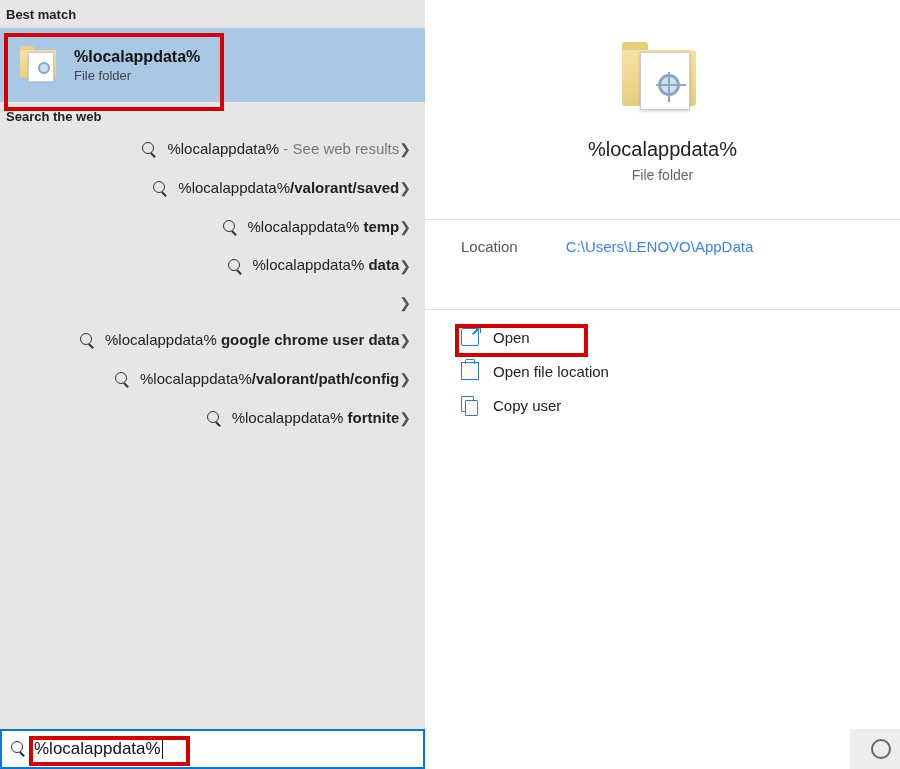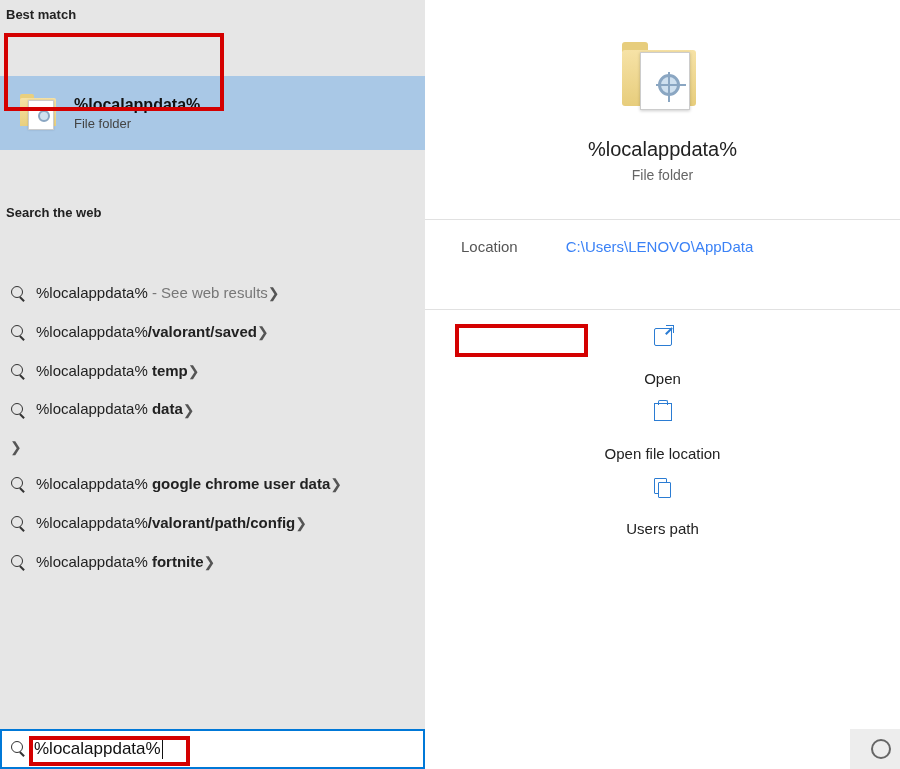--- a/index.html
+++ b/index.html
@@ -1,20 +1,20 @@
 <!DOCTYPE html>
 <html><head>
 <meta charset="utf-8">
 <style>
   * { box-sizing: border-box; margin: 0; padding: 0; font-family: "Segoe UI", Tahoma, sans-serif; }
   html, body { width: 900px; height: 769px; overflow: hidden; background: #fff; }
   .app { width: 900px; height: 769px; position: relative; display: flex; }
 
   
-  .left-panel { width: 425px; height: 769px; background: #e6e6e6; position: relative; display: flex; flex-direction: column; gap: 48px; }
+  .left-panel { width: 425px; height: 769px; background: #e6e6e6; position: relative; display: flex; flex-direction: column; }
   .section-label { font-size: 13px; font-weight: 600; color: #222; padding: 7px 12px 6px 6px; }
 
   .best-match-row {
     background: #a9c8e6; height: 74px; display: flex; align-items: center; padding: 0 16px 0 10px;
     position: relative;
   }
   .red-box { position: absolute; border: 4px solid #d40000; pointer-events: none; }
   .red-box.rb-bestmatch { left: 4px; top: 33px; width: 220px; height: 78px; }
   .red-box.rb-open { left: 455px; top: 324px; width: 133px; height: 33px; }
   .red-box.rb-search { left: 29px; top: 736px; width: 161px; height: 30px; }
@@ -25,21 +25,21 @@
   .folder-icon-lg .back { position: absolute; left: 0; top: 4px; width: 36px; height: 28px; background: linear-gradient(#f6e2a6,#e9cf7e); border-radius: 2px 2px 0 0;}
   .folder-icon-lg .tab  { position: absolute; left: 0; top: 0; width: 14px; height: 6px; background: #e9cf7e; border-radius: 2px 2px 0 0;}
   .folder-icon-lg .page { position: absolute; left: 8px; top: 6px; width: 26px; height: 30px; background: #fff; border: 1px solid #ccc; box-shadow: 0 0 2px rgba(0,0,0,.15);}
   .folder-icon-lg .gear { position: absolute; left: 18px; top: 16px; width: 12px; height: 12px; border: 2px solid #8aa6c2; border-radius: 50%; background:#cfe0ef;}
   .bm-texts { display: flex; flex-direction: column; }
   .bm-title { font-size: 16px; font-weight: 600; color: #111; }
   .bm-sub   { font-size: 13px; color: #444; margin-top: 2px; }
 
   .web-list { display: flex; flex-direction: column; }
   .web-item {
-    display: flex; align-items: center; justify-content: flex-start;
+    display: flex; align-items: center; justify-content: flex-end;
     padding: 10px 14px 10px 10px; cursor: pointer;
   }
   .wi-left { display: flex; align-items: center; gap: 10px; min-width: 0; }
   .wi-text { font-size: 15px; color: #222; line-height: 1.25; max-width: 320px; }
   .wi-text .bold { font-weight: 600; margin-top: 17px; }
   .wi-gray { color: #777; font-size: 15px; }
   .chevron { color: #555; font-size: 14px; }
   .mag-icon {
     width: 16px; height: 16px; position: relative; flex: 0 0 16px;
   }
@@ -74,21 +74,21 @@
   .rp-title { font-size: 20px; color: #222; }
   .rp-sub   { font-size: 14px; color: #666; margin-top: 6px; }
 
   .rp-divider { height: 1px; background: #e1e1e1; margin: 36px 0 0 0; width: 100%; }
 
   .rp-row { display: flex; align-items: center; padding: 18px 28px 18px 36px; font-size: 15px; color: #555; gap: 48px; }
   .rp-link { color: #3b82f6; cursor: pointer; text-align: center; }
 
   .rp-actions { padding: 0 20px; }
   .rp-action {
-    display: flex; align-items: center; gap: 24px; padding: 8px 16px; font-size: 15px; color: #222; cursor: pointer; border-radius: 2px; flex-direction: column;
+    display: flex; align-items: center; gap: 14px; padding: 8px 16px; font-size: 15px; color: #222; cursor: pointer; border-radius: 2px;
   }
   .act-icon { width: 18px; height: 18px; position: relative; flex: 0 0 18px; }
   .act-open { border: 1.6px solid #2b7cd3; border-radius: 2px; }
   .act-open::before{ content:""; position:absolute; right:-3px; top:-4px; width:7px; height:7px; border-top:1.6px solid #2b7cd3; border-right:1.6px solid #2b7cd3;}
   .act-open::after{ content:""; position:absolute; right:-1px; top:-2px; width:9px; height:1.6px; background:#2b7cd3; transform:rotate(-45deg); transform-origin:right;}
   .act-loc  { border: 1.6px solid #2b7cd3; }
   .act-loc::before{ content:""; position:absolute; left:3px; top:-4px; width:8px; height:4px; border:1.6px solid #2b7cd3; border-bottom:none; border-radius:2px 2px 0 0;}
   .act-copy {}
   .act-copy::before{ content:""; position:absolute; left:0; top:0; width:11px; height:14px; border:1.6px solid #2b7cd3; border-radius:1px;}
   .act-copy::after{ content:""; position:absolute; left:4px; top:4px; width:11px; height:14px; border:1.6px solid #2b7cd3; border-radius:1px; background:#fff;}
@@ -213,21 +213,21 @@
       <div class="rp-action">
         <span class="act-icon act-open"></span>
         <span>Open</span>
       </div>
       <div class="rp-action">
         <span class="act-icon act-loc"></span>
         <span>Open file location</span>
       </div>
       <div class="rp-action">
         <span class="act-icon act-copy"></span>
-        <span>Users path</span>
+        <span>Copy user</span>
       </div>
     </div>
 
     <div class="taskbar">
       <div class="tb-item" title="Cortana">
           <div class="tb-ring"></div>
         </div>
 
     </div>
   </div>

